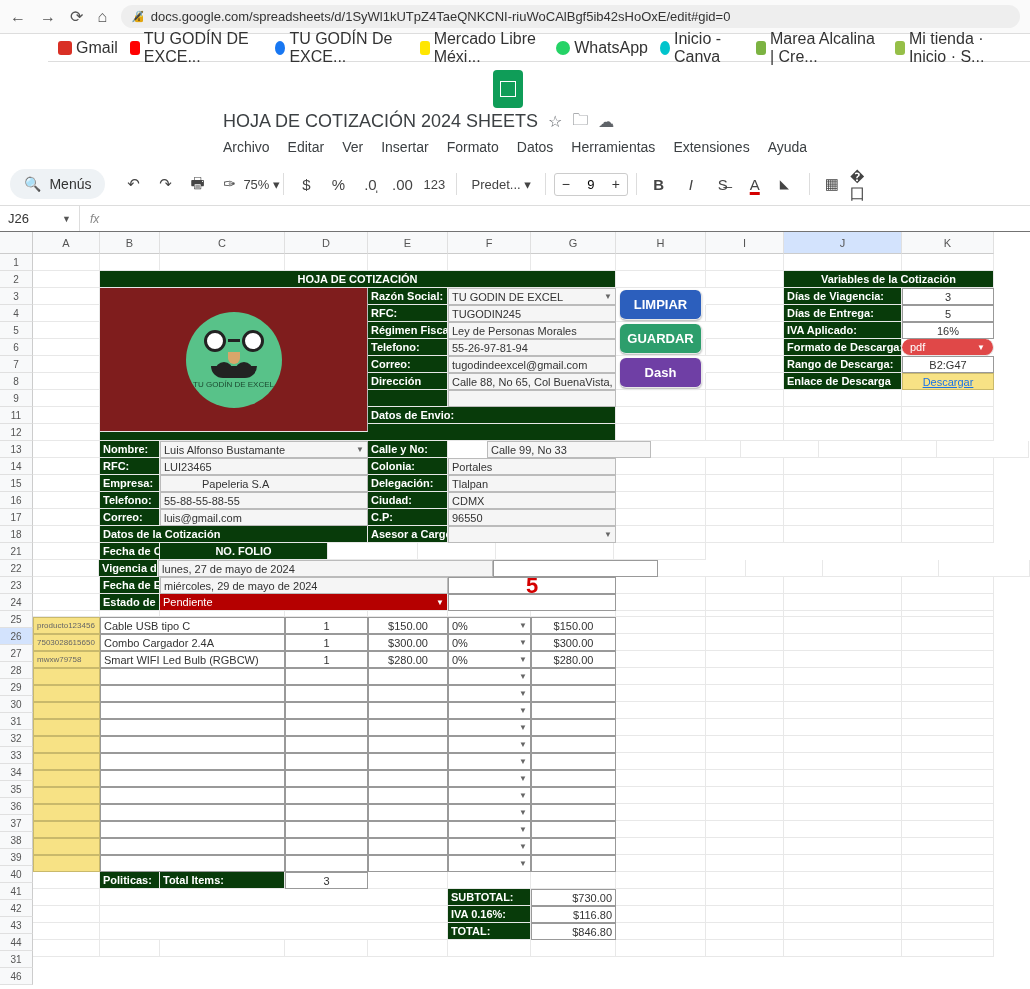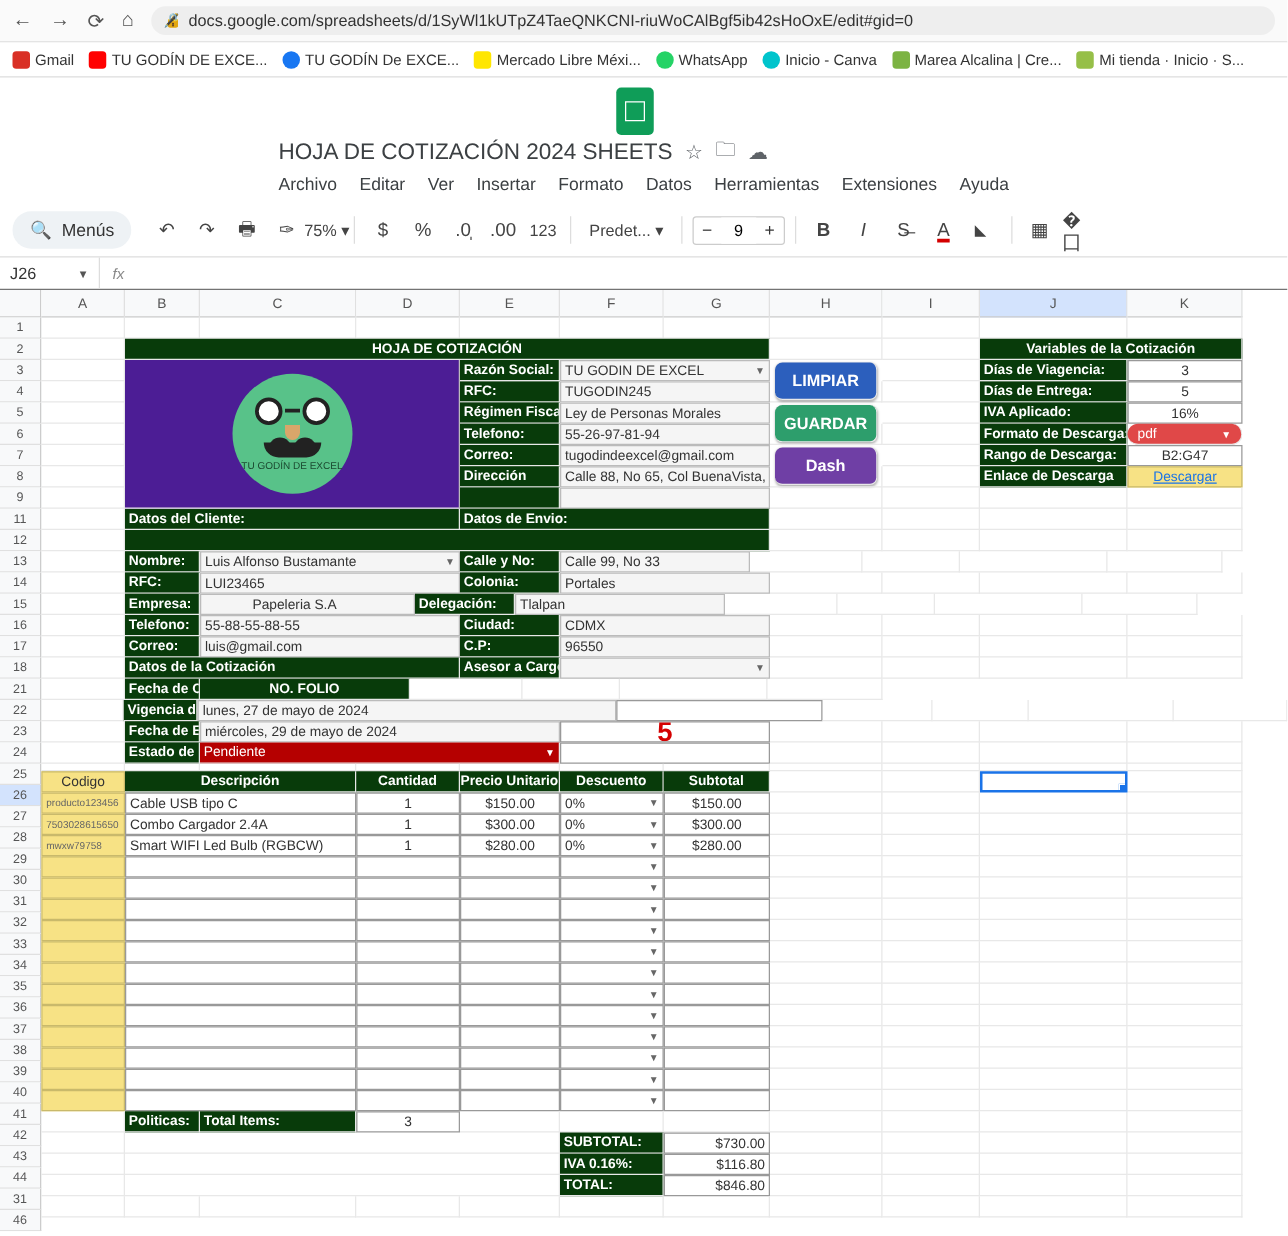--- a/index.html
+++ b/index.html
@@ -4,21 +4,21 @@
 <style>
 * { box-sizing: border-box; margin: 0; padding: 0; font-family: Arial, sans-serif; }
 body { background: #fff; font-size: 12px; color: #333; }
 
 
 .browser-bar { height: 34px; display: flex; align-items: center; padding: 0 10px; gap: 14px; border-bottom: 1px solid #ddd; background: #fafafa; }
 .browser-bar .nav-icon { color: #555; font-size: 16px; cursor: pointer; }
 .url-box { flex: 1; display: flex; align-items: center; background: #eee; border-radius: 14px; padding: 4px 10px; font-size: 13px; color: #333; }
 .url-box .site-icon { margin-right: 6px; font-size: 11px; }
 
-.bookmarks { height: 28px; display: flex; align-items: center; gap: 12px; padding: 0 10px; border-bottom: 1px solid #ddd; background: #fff; font-size: 12px; }
+.bookmarks { height: 28px; display: flex; align-items: center; gap: 12px; padding: 0 10px; border-bottom: 1px solid #ddd; background: #fff; font-size: 16px; margin-left: 48px; }
 .bookmark-item { display: flex; align-items: center; gap: 4px; color: #333; cursor: pointer; }
 .bk-icon { display: inline-block; width: 14px; height: 14px; border-radius: 3px; }
 
 
 .sheets-header { display: flex; align-items: center; padding: 8px 14px; flex-direction: column; }
 .sheets-logo { width: 30px; height: 38px; background: #0f9d58; border-radius: 4px; display: flex; align-items: center; justify-content: center; margin-right: 14px; position: relative; }
 .sheets-logo::before { content: ""; width: 14px; height: 14px; border: 1px solid #fff; position: absolute; }
 .sheets-title-block { flex: 1; }
 .sheets-title-row { display: flex; align-items: center; gap: 10px; }
 .sheets-title { font-size: 18px; color: #3c4043; }
@@ -296,21 +296,21 @@
         </div>
         <div class="cell-row">
           <div class="cell cA"></div>
           <div class="cell  darkc" style="width: 516px;">HOJA DE COTIZACIÓN</div>
           <div class="cell cH"></div>
           <div class="cell cI"></div>
           <div class="cell  darkc" style="width: 210px;">Variables de la Cotización</div>
         </div>
         <div class="cell-row" style="position: relative;">
           <div class="cell cA"></div>
-          <div class="cell " style="width: 268px; height: 119px; position: relative; border-right: 1px solid rgb(187, 187, 187); background: #4c1d95;">
+          <div class="cell " style="width: 268px; height: 144px; position: relative; border-right: 1px solid rgb(187, 187, 187); background: #7f1d1d;">
             <div class="logo-cell" style="width:100%;height:100%">
               <div class="logo-circle">
                 <div class="glasses">
                   <div class="lens l"></div>
                   <div class="bridge"></div>
                   <div class="lens r"></div>
                 </div>
                 <div class="nose"></div>
                 <div class="stache"></div>
                 <div class="brand-txt">TU GODÍN DE EXCEL</div>
@@ -399,41 +399,41 @@
           <div class="cell cH"></div>
           <div class="cell cI"></div>
           <div class="cell cJ"></div>
           <div class="cell cK"></div>
         </div>
         <div class="cell-row">
           <div class="cell cA"></div>
           <div class="cell cB dark">Nombre:</div>
           <div class="cell  light-in" style="width: 208px;">Luis Alfonso Bustamante<span class="dd-tri">▼</span></div>
           <div class="cell cE dark">Calle y No:</div>
-          <div class="cell  light-in" style="width: 152px;">Calle 99, No 33</div>
+          <div class="cell  light-in" style="width: 164px; margin-left: 39px;">Calle 99, No 33</div>
           <div class="cell cH"></div>
           <div class="cell cI"></div>
           <div class="cell cJ"></div>
           <div class="cell cK"></div>
         </div>
         <div class="cell-row">
           <div class="cell cA"></div>
           <div class="cell cB dark">RFC:</div>
           <div class="cell  light-in" style="width: 208px;">LUI23465</div>
           <div class="cell cE dark">Colonia:</div>
           <div class="cell  light-in" style="width: 168px;">Portales</div>
           <div class="cell cH"></div>
           <div class="cell cI"></div>
           <div class="cell cJ"></div>
           <div class="cell cK"></div>
         </div>
         <div class="cell-row">
           <div class="cell cA"></div>
           <div class="cell cB dark">Empresa:</div>
-          <div class="cell  light-in" style="width: 172px; padding-left: 41px;">Papeleria S.A</div>
+          <div class="cell  light-in" style="width: 208px; padding-left: 41px;">Papeleria S.A</div>
           <div class="cell cE dark">Delegación:</div>
           <div class="cell  light-in" style="width: 168px;">Tlalpan</div>
           <div class="cell cH"></div>
           <div class="cell cI"></div>
           <div class="cell cJ"></div>
           <div class="cell cK"></div>
         </div>
         <div class="cell-row">
           <div class="cell cA"></div>
           <div class="cell cB dark">Telefono:</div>
@@ -514,32 +514,20 @@
           <div class="cell cD"></div>
           <div class="cell cE"></div>
           <div class="cell cF"></div>
           <div class="cell cG"></div>
           <div class="cell cH"></div>
           <div class="cell cI"></div>
           <div class="cell cJ"></div>
           <div class="cell cK"></div>
         </div>
         <div class="cell-row">
-          <div class="cell cA yellow center">Codigo</div>
-          <div class="cell  darkc" style="width: 185px;">Descripción</div>
-          <div class="cell cD darkc">Cantidad</div>
-          <div class="cell cE darkc">Precio Unitario</div>
-          <div class="cell cF darkc">Descuento</div>
-          <div class="cell cG darkc">Subtotal</div>
-          <div class="cell cH"></div>
-          <div class="cell cI"></div>
-          <div class="cell cJ selected-cell"></div>
-          <div class="cell cK"></div>
-        </div>
-        <div class="cell-row">
           <div class="cell cA yellowA">producto123456</div>
           <div class="cell  boxed" style="width: 185px;">Cable USB tipo C</div>
           <div class="cell cD boxed center">1</div>
           <div class="cell cE boxed center">$150.00</div>
           <div class="cell cF boxed center">0%<span class="dd-tri">▼</span></div>
           <div class="cell cG boxed center">$150.00</div>
           <div class="cell cH"></div>
           <div class="cell cI"></div>
           <div class="cell cJ"></div>
           <div class="cell cK"></div>

